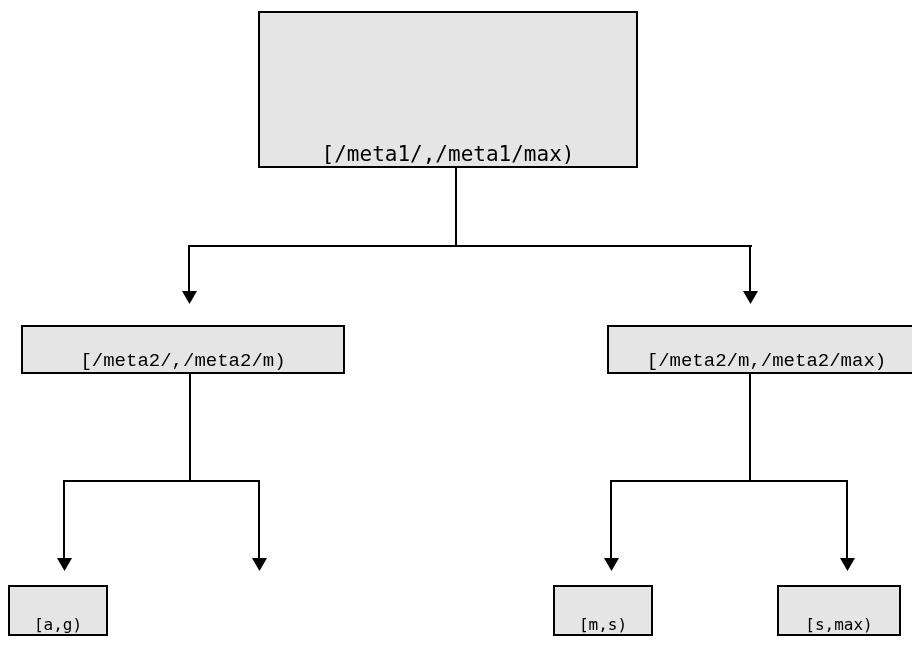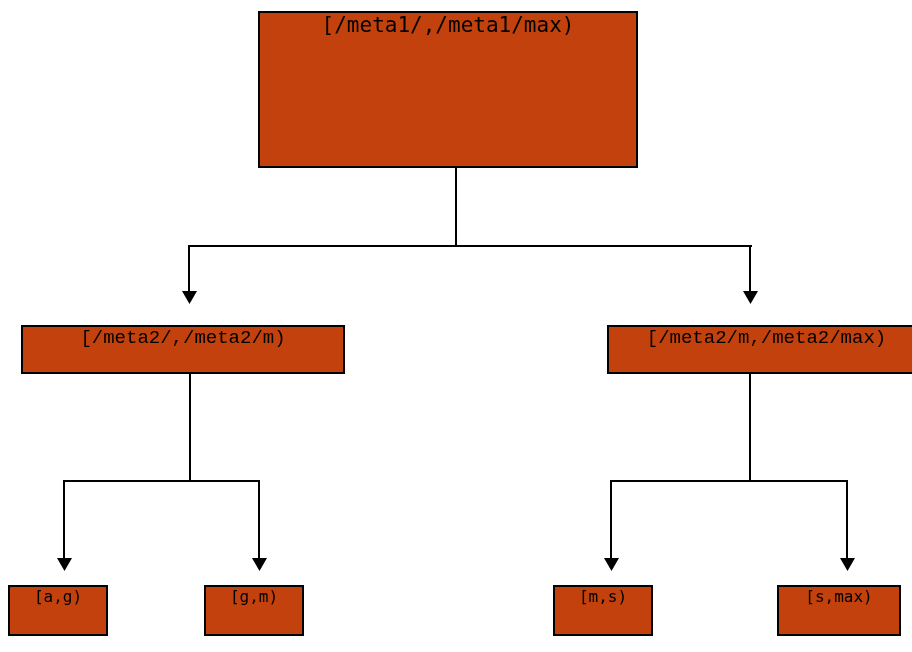--- a/index.html
+++ b/index.html
@@ -13,23 +13,23 @@
     width: 912px;
     height: 652px;
     background: #ffffff;
     overflow: hidden;
     font-family: "DejaVu Sans Mono", "Liberation Mono", monospace;
   }
   .node {
     position: absolute;
     box-sizing: border-box;
     border: 2px solid #000000;
-    background: #c2410c;
+    background: #e5e5e5;
     display: flex;
-    align-items: flex-start;
+    align-items: flex-end;
     justify-content: center;
     color: #000000;
     white-space: pre;
   }
   .node-label {
     display: block;
     white-space: pre;
     letter-spacing: 0px;
     color: #000000;
   }
@@ -126,23 +126,20 @@
   </div>
 
   <div class="node node-mid node-mid-right">
     <span class="node-label">[/meta2/m,/meta2/max)</span>
   </div>
 
   <div class="node node-leaf node-leaf-1">
     <span class="node-label">[a,g)</span>
   </div>
 
-  <div class="node node-leaf node-leaf-2">
-    <span class="node-label">[g,m)</span>
-  </div>
 
   <div class="node node-leaf node-leaf-3">
     <span class="node-label">[m,s)</span>
   </div>
 
   <div class="node node-leaf node-leaf-4">
     <span class="node-label">[s,max)</span>
   </div>
 
 </div>

